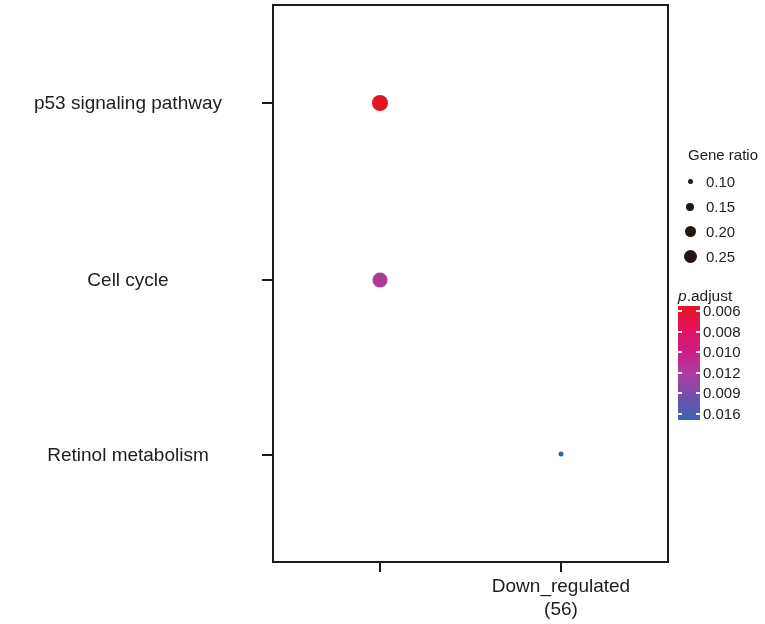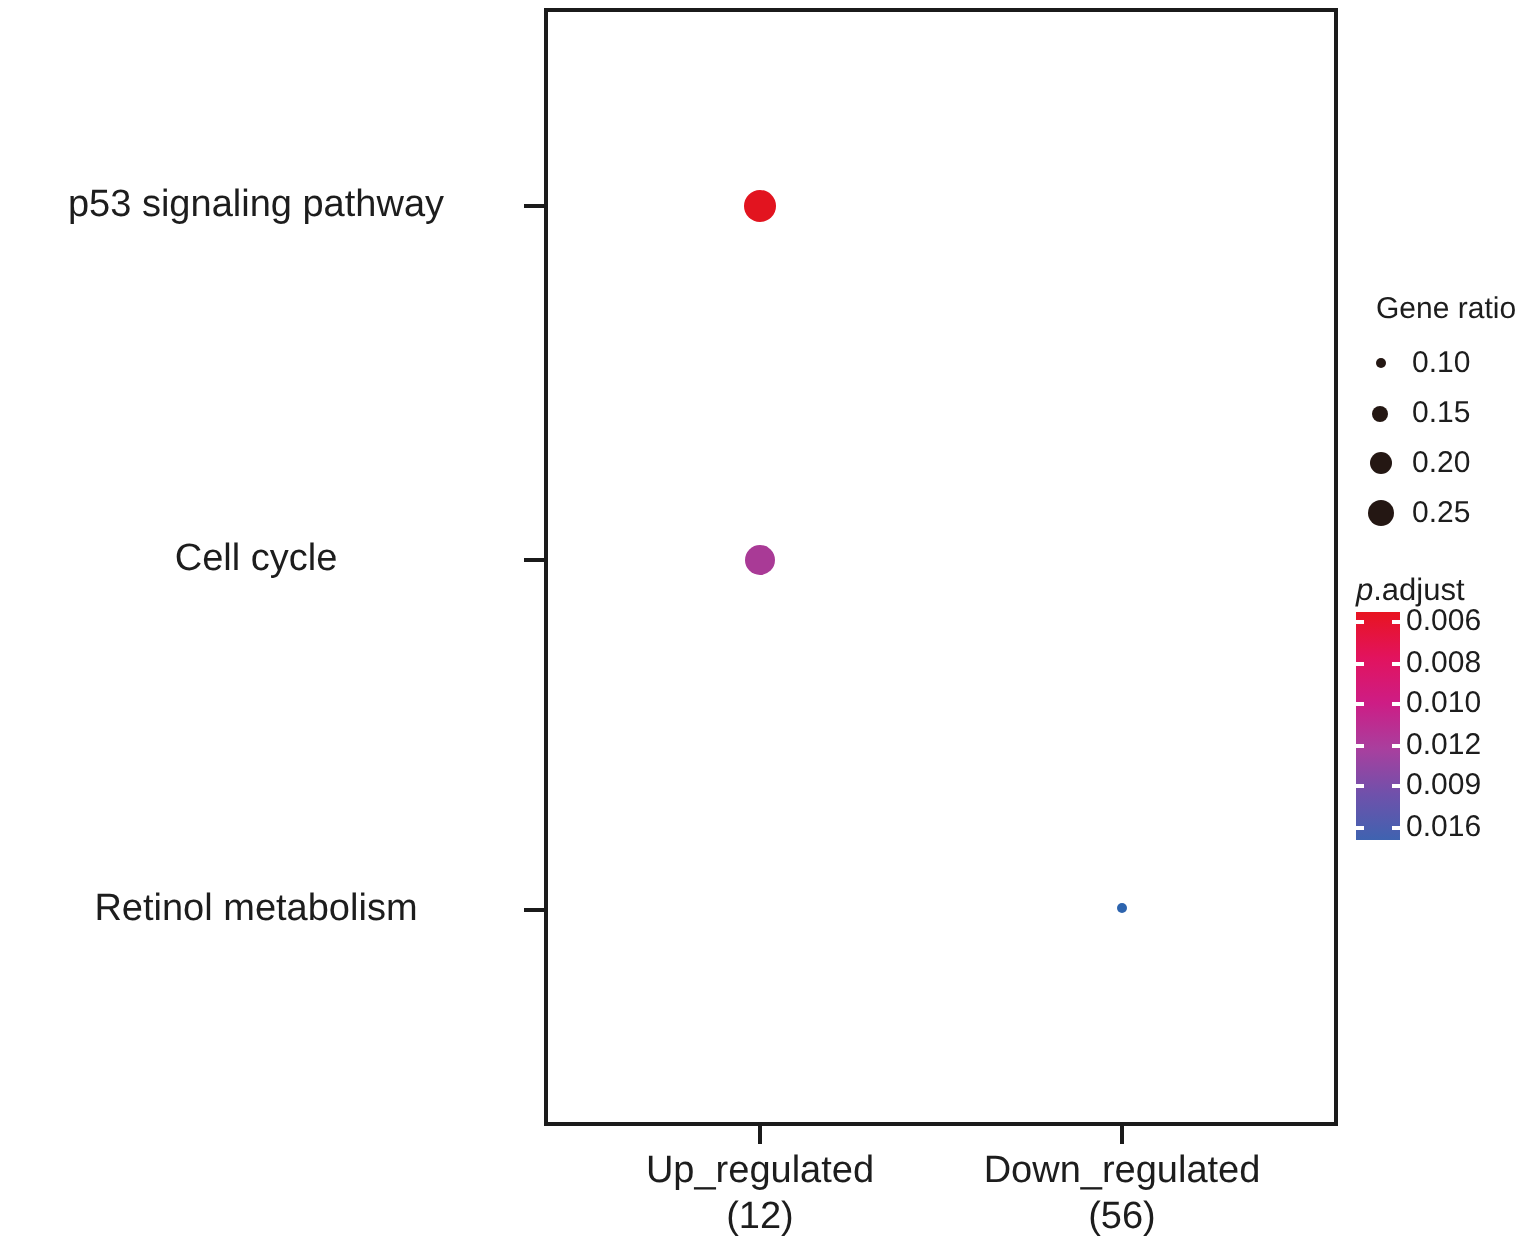--- a/index.html
+++ b/index.html
@@ -48,24 +48,20 @@
   <div class="ytick" style="top:279px"></div>
   <div class="ytick" style="top:454px"></div>
 
   <div class="ylab" style="top:92px">p53 signaling pathway</div>
   <div class="ylab" style="top:269px">Cell cycle</div>
   <div class="ylab" style="top:444px">Retinol metabolism</div>
 
   <div class="xtick" style="left:379px"></div>
   <div class="xtick" style="left:560px"></div>
 
-  <div class="xlab" style="left:260px">
-    <div>Up_regulated</div>
-    <div>(12)</div>
-  </div>
   <div class="xlab" style="left:441px">
     <div>Down_regulated</div>
     <div>(56)</div>
   </div>
 
   <div class="dot" style="left: 380px; top: 103px; height: 16px; width: 16px; background: rgb(226, 20, 31);"></div>
   <div class="dot" style="left: 380px; top: 280px; height: 15px; width: 15px; background: rgb(169, 58, 150);"></div>
   <div class="dot" style="left: 561px; top: 454px; height: 5px; width: 5px; background: rgb(45, 100, 174);"></div>
 
   <div class="legend-size-title">Gene ratio</div>

